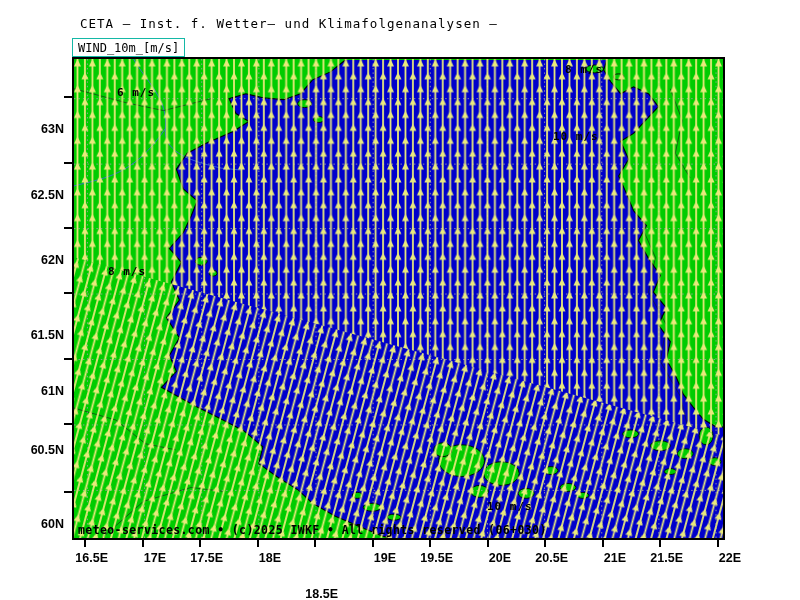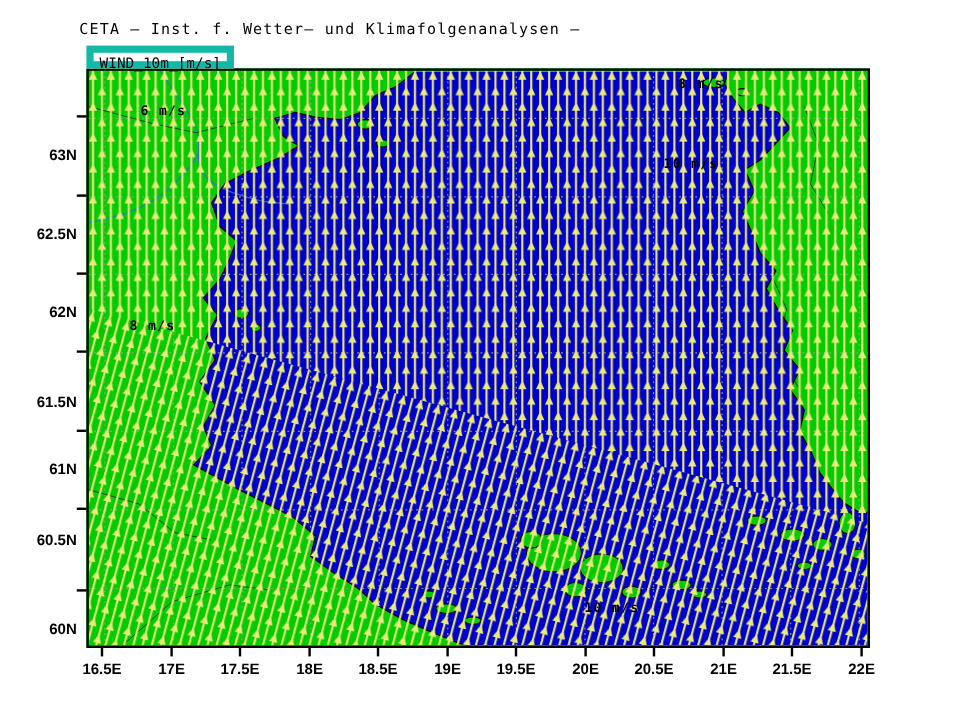--- a/index.html
+++ b/index.html
@@ -4,22 +4,22 @@
 <style>
   :root{
     --c-land:#00cc00; --c-sea:#0000cb; --c-arrow:#e9e97c;
     --c-coast:#000000; --c-grid:#9f9f9f;
   }
   *{margin:0;padding:0;box-sizing:border-box;}
   body{width:800px;height:600px;background:#ffffff;position:relative;overflow:hidden;
        font-family:"DejaVu Sans Mono",monospace;color:#000;}
   .page{position:absolute;inset:0;background:#fff;}
 
-  .title-line{position:absolute;left:66px;top:16px;font-size:12.5px;letter-spacing:1px;white-space:pre;}
-  .hdr-box{position:absolute;top:38px;height:19px;background:#fff;border:6px solid #14b8a6;
+  .title-line{position:absolute;left:80px;top:16px;font-size:12.5px;letter-spacing:1px;white-space:pre;}
+  .hdr-box{position:absolute;top:38px;height:19px;background:#fff;border:1px solid #14b8a6;
            font-size:12px;line-height:16px;padding:1px 5px;white-space:pre;z-index:5;}
   .param-box{left:72px;}
   .date-box{right:75px;letter-spacing:1px;}
 
   .map-frame{position:absolute;left:72px;top:57px;width:653px;height:483px;
              border:2px solid #000;background:var(--c-land);}
   .map-frame svg{display:block;width:100%;height:100%;}
 
   .sea{fill:var(--c-sea);}
   .isle{fill:var(--c-land);stroke:var(--c-coast);stroke-width:0.9;}
@@ -31,21 +31,21 @@
   .arrhead{fill:var(--c-arrow);}
 
   .speed-label{position:absolute;font-size:11px;font-weight:bold;letter-spacing:1px;
                color:#000;white-space:pre;z-index:4;padding-left:30px;}
   .copyright{position:absolute;left:4px;bottom:1px;font-size:11.5px;font-weight:bold;
              letter-spacing:0.4px;color:#000;white-space:pre;z-index:4;}
 
   .ax-label{position:absolute;font-family:"Liberation Sans",sans-serif;font-weight:bold;
             font-size:12.5px;color:#000;}
   .lat-label{width:46px;text-align:right;height:14px;line-height:14px;left:18px;margin-top:32px;}
-  .lon-label{width:46px;text-align:center;top:551px;}
+  .lon-label{width:46px;text-align:right;top:551px;}
   .tick{position:absolute;background:#000;}
   .lat-tick{width:8px;height:2px;left:64px;}
   .lon-tick{width:2px;height:7px;top:540px;}
 </style>
 </head>
 <body>
 
 <div class="page">
 
   <div class="title-line">CETA — Inst. f. Wetter— und Klimafolgenanalysen —</div>
@@ -157,20 +157,21 @@
         <rect x="-60" y="140" width="773" height="343" fill="url(#arr15)" clip-path="url(#zoneBottom)"></rect>
       </g>
     </svg>
 
     <div class="speed-label" style="left:13px;top:27px;text-align:center;">6 m/s</div>
     <div class="speed-label" style="left:4px;top:206px;">8 m/s</div>
     <div class="speed-label" style="left:461px;top:4px;">8 m/s</div>
     <div class="speed-label" style="left:449px;top:71px;">10 m/s</div>
     <div class="speed-label" style="left:383px;top:441px;">10 m/s</div>
 
+    <div class="copyright">meteo-services.com • (c)2025 IWKF • All rights reserved (06+030)</div>
   </div>
 
   <div class="ax-label lat-label" style="top:90px;">63N</div>
   <div class="ax-label lat-label" style="top:156px;">62.5N</div>
   <div class="ax-label lat-label" style="top:221px;">62N</div>
   <div class="ax-label lat-label" style="top:296px;">61.5N</div>
   <div class="ax-label lat-label" style="top:352px;">61N</div>
   <div class="ax-label lat-label" style="top:411px;">60.5N</div>
   <div class="ax-label lat-label" style="top:485px;">60N</div>
   <div class="tick lat-tick" style="top:96px;"></div>
@@ -178,21 +179,21 @@
   <div class="tick lat-tick" style="top:227px;"></div>
   <div class="tick lat-tick" style="top:292px;"></div>
   <div class="tick lat-tick" style="top:358px;"></div>
   <div class="tick lat-tick" style="top:423px;"></div>
   <div class="tick lat-tick" style="top:491px;"></div>
 
   <div class="ax-label lon-label" style="left:62px;">16.5E</div>
   <div class="ax-label lon-label" style="left:120px;">17E</div>
   <div class="ax-label lon-label" style="left:177px;">17.5E</div>
   <div class="ax-label lon-label" style="left:235px;">18E</div>
-  <div class="ax-label lon-label" style="left:292px;">18.5E</div>
+  <div class="ax-label lon-label" style="left:292px;margin-top:36px;">18.5E</div>
   <div class="ax-label lon-label" style="left:350px;">19E</div>
   <div class="ax-label lon-label" style="left:407px;">19.5E</div>
   <div class="ax-label lon-label" style="left:465px;">20E</div>
   <div class="ax-label lon-label" style="left:522px;">20.5E</div>
   <div class="ax-label lon-label" style="left:580px;">21E</div>
   <div class="ax-label lon-label" style="left:637px;">21.5E</div>
   <div class="ax-label lon-label" style="left:695px;">22E</div>
   <div class="tick lon-tick" style="left:84px;"></div>
   <div class="tick lon-tick" style="left:142px;"></div>
   <div class="tick lon-tick" style="left:199px;"></div>

